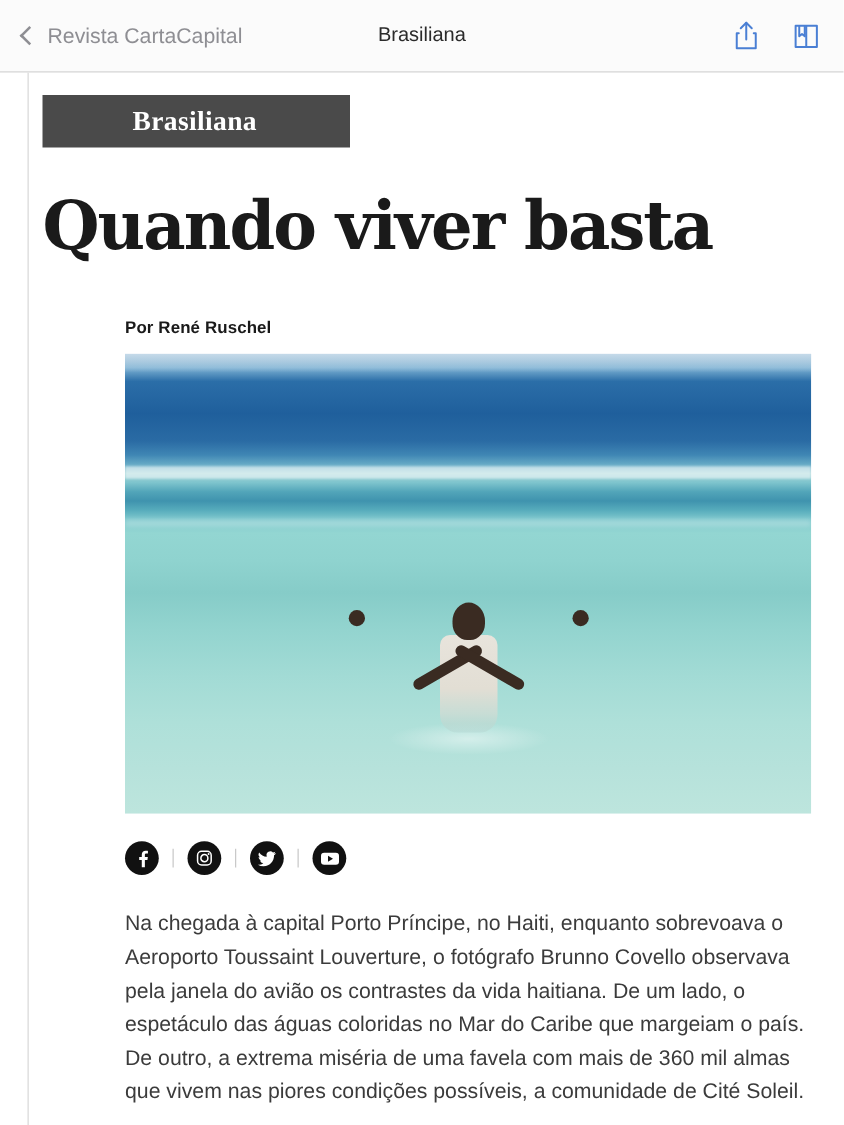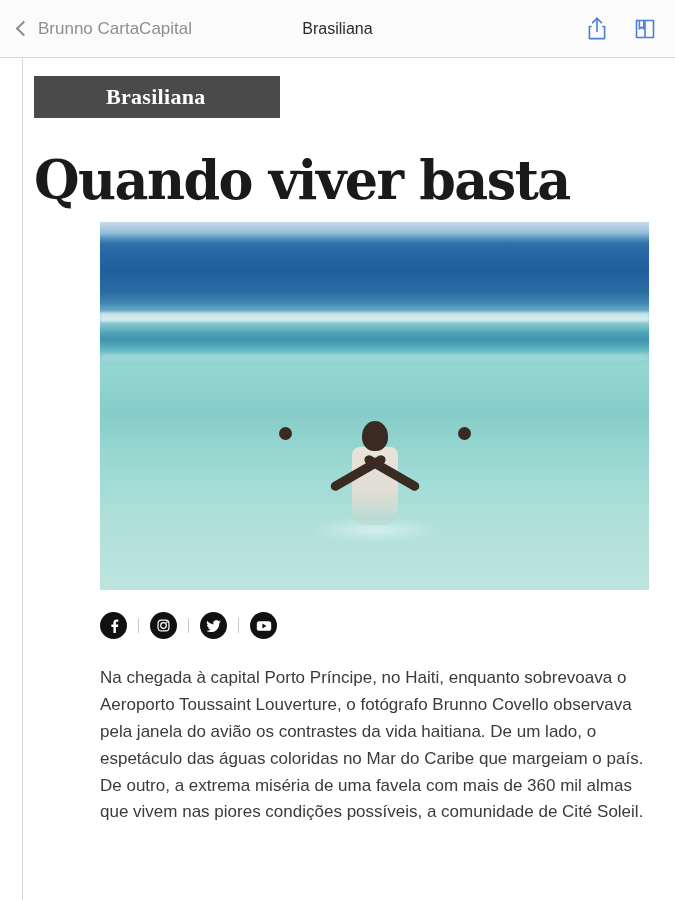--- a/index.html
+++ b/index.html
@@ -237,21 +237,21 @@
     color: #3b3b3b;
     text-align: left;
   }
 </style>
 </head>
 <body>
 
 <div class="navbar">
   <div class="nav-back">
     <span class="chevron-left"></span>
-    <span>Brunno CartaCapital</span>
+    <span>Revista CartaCapital</span>
   </div>
 
   <div class="nav-title">Brasiliana</div>
 
   <div class="nav-right">
     <span class="icon-btn">
       <svg width="20" height="25" viewBox="0 0 20 25" fill="none" stroke="#4a7fd4" stroke-width="1.6">
         <path d="M10 2.2 L10 15.5" stroke-linecap="round"></path>
         <path d="M5.6 6.6 L10 2.2 L14.4 6.6" stroke-linecap="round" stroke-linejoin="round"></path>
         <path d="M4 10.5 H2.4 V22.6 H17.6 V10.5 H16" stroke-linecap="round" stroke-linejoin="round"></path>
@@ -270,20 +270,21 @@
 <div class="article">
   <div class="left-rule"></div>
 
   <div class="content">
 
     <div class="kicker">Brasiliana</div>
 
     <h1 class="headline">Quando viver basta</h1>
 
 
+    <div class="byline">Por René Ruschel</div>
 
     <div class="photo-wrap">
       <div class="photo"></div>
       <div class="horizon-haze"></div>
       <div class="surf"></div>
       <div class="surf2"></div>
       <div class="figure">
         <div class="fig-ripple"></div>
         <div class="fig-torso"></div>
         <div class="fig-head"></div>

